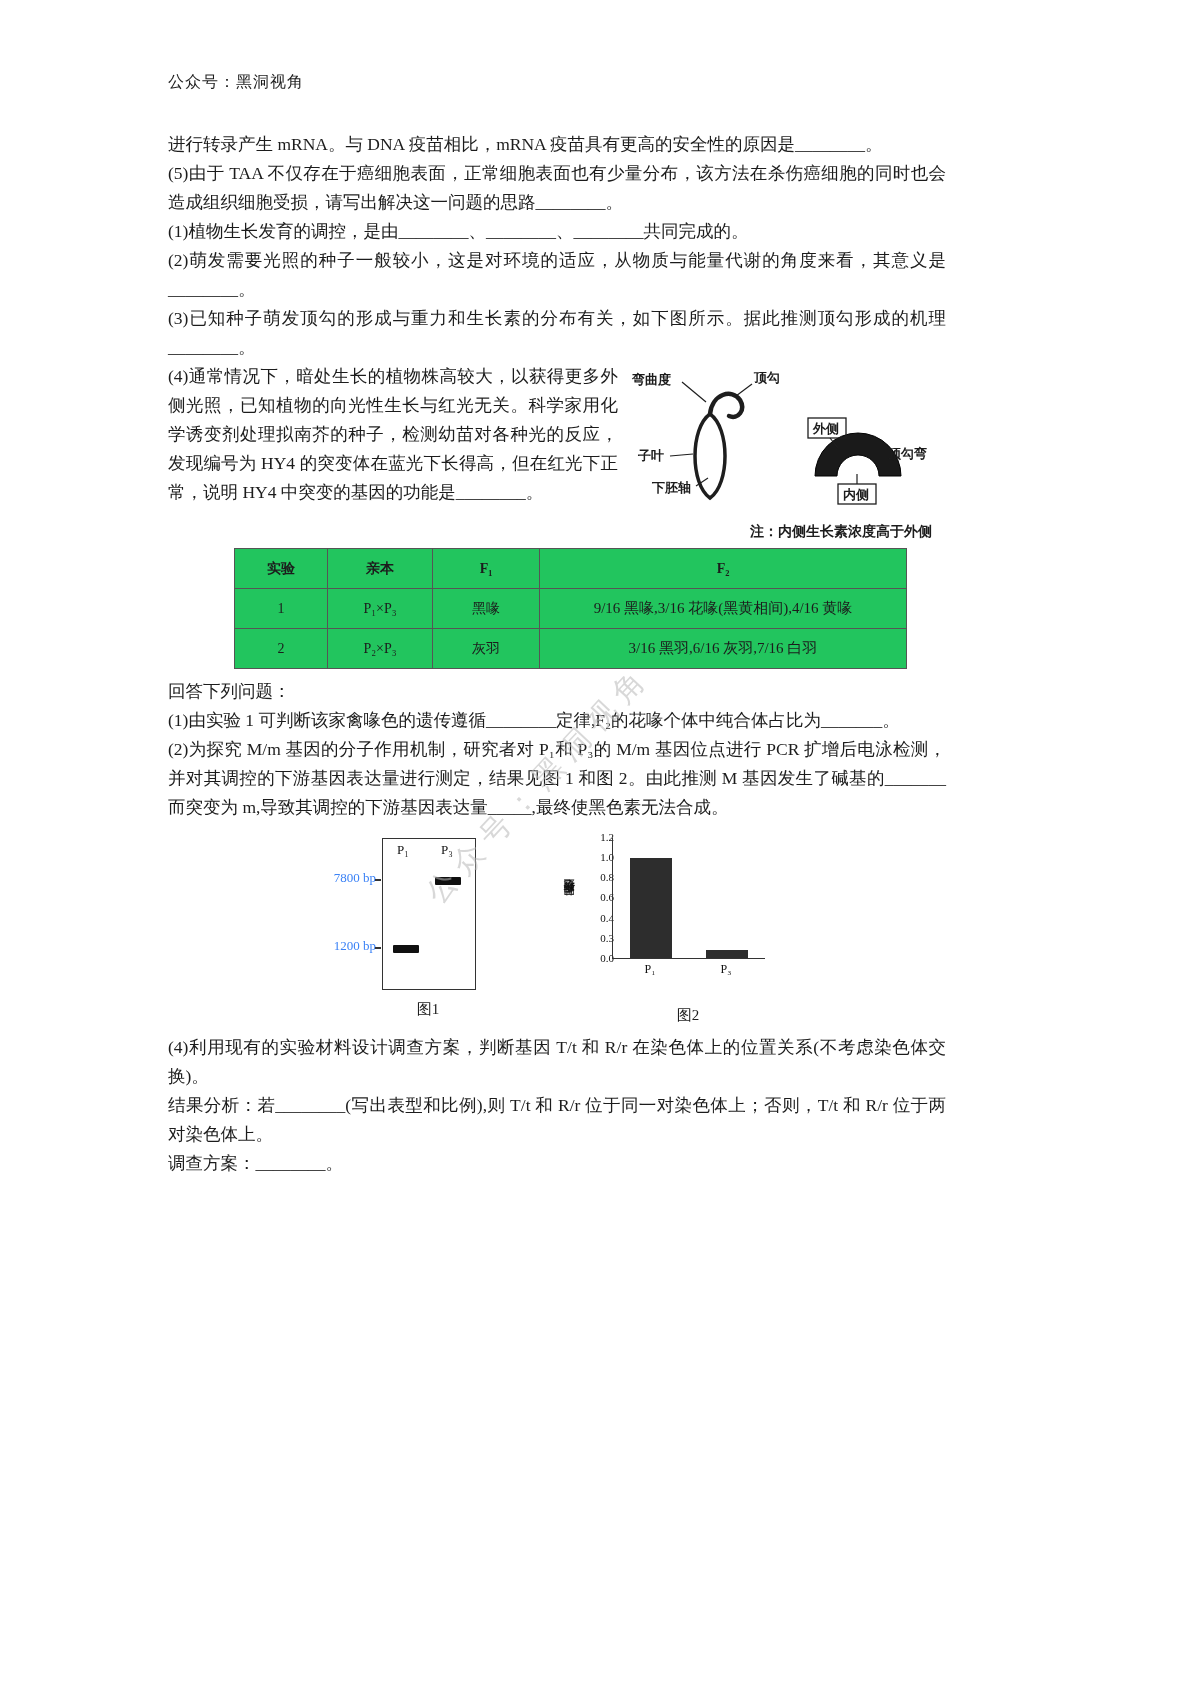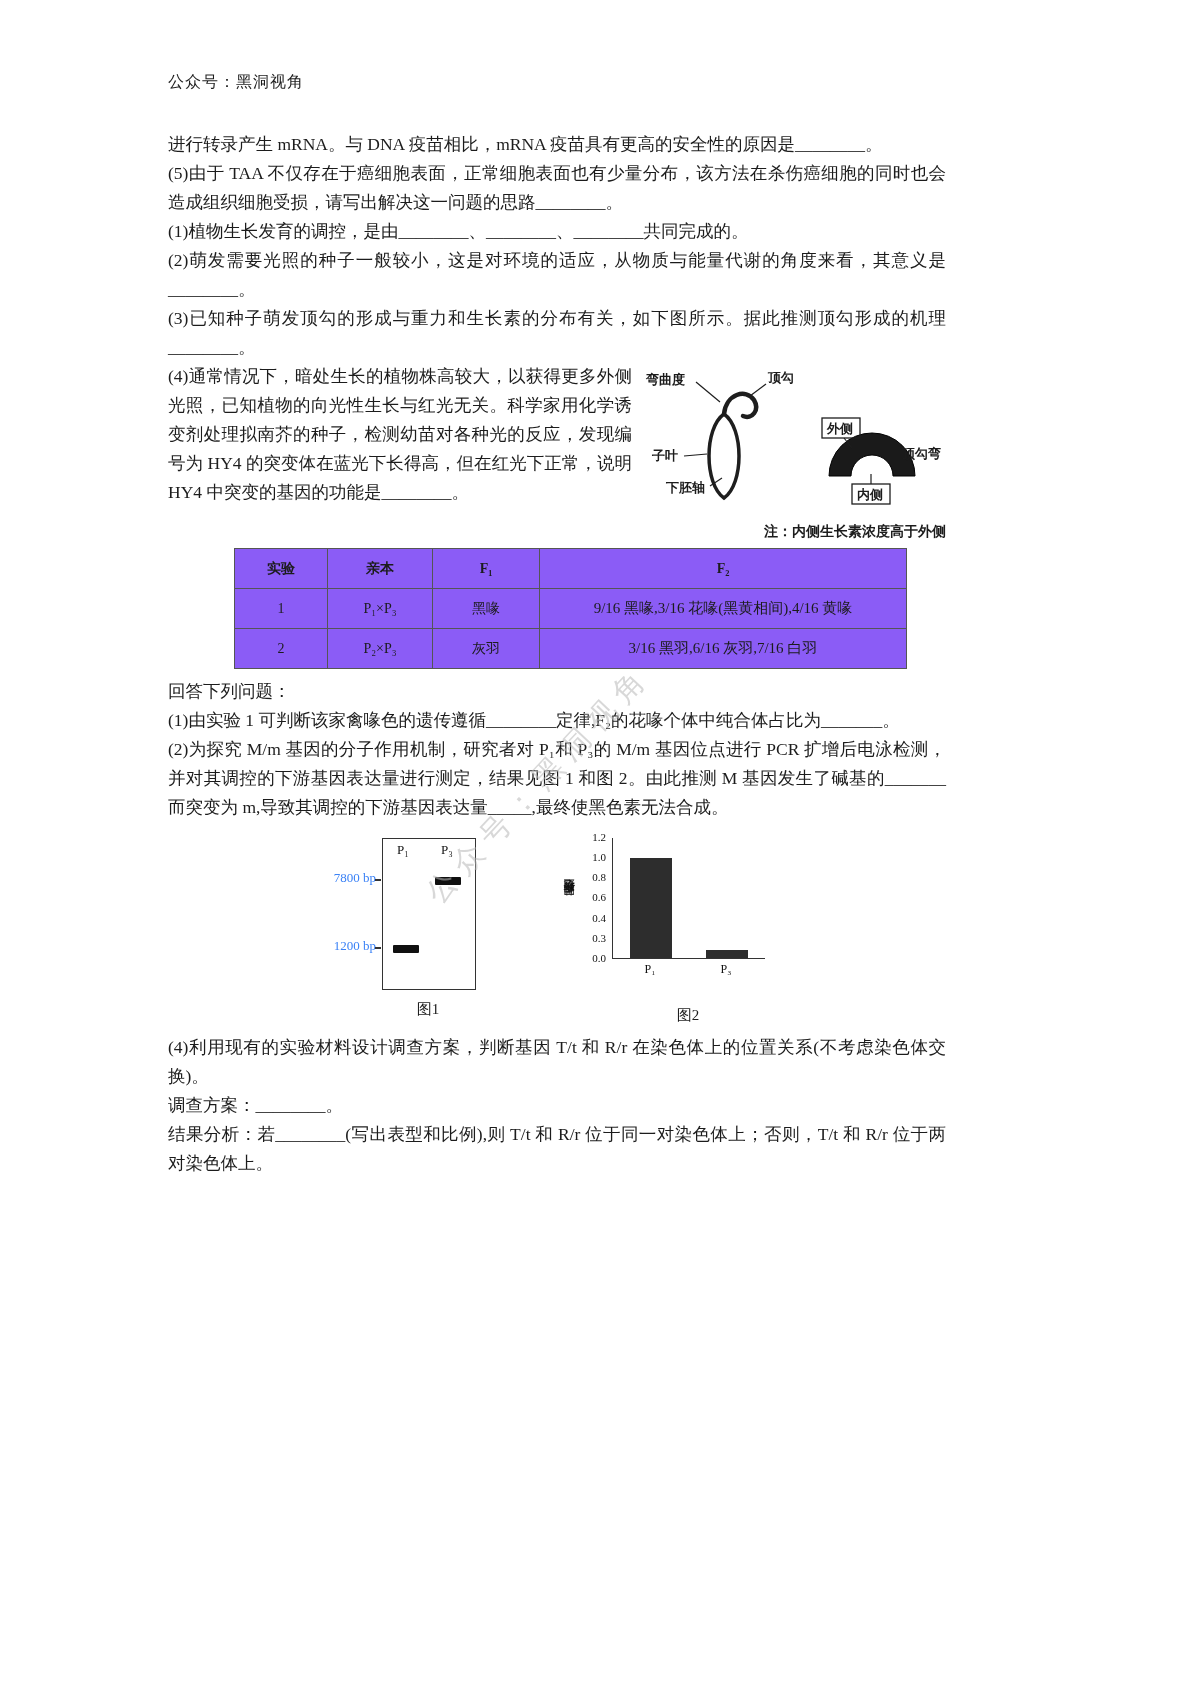--- a/index.html
+++ b/index.html
@@ -29,36 +29,36 @@
     position:absolute;left:168px;top:130px;width:778px;
     font-size:17.5px;line-height:29px;
     text-align:justify;
   }
   .para{margin:0;}
 
   
   .q4-block{overflow:visible;}
   .hook-diagram{
     float:right;width:302px;height:180px;
-    margin:4px 0 2px 12px;
+    margin:4px 14px 2px 12px;
     position:relative;
   }
   .hook-diagram svg{display:block;}
   .diagram-note{
     font-size:14px;font-weight:bold;line-height:20px;
     text-align:right;padding-left:60px;
   }
   .svg-label{font-size:13px;fill:#1c1c1c;font-weight:bold;}
 
   
   .table-wrap{margin:10px 0 8px 66px;}
   table.cross{
     border-collapse:collapse;
     font-size:14px;
-    background:#8b5cf6;
+    background:#22c55e;
   }
   table.cross th,table.cross td{
     border:1px solid #555;
     padding:5px 10px;
     text-align:center;
     height:24px;
   }
   table.cross th{font-weight:bold;}
   .col-exp{width:72px;} .col-parent{width:84px;} .col-f1{width:86px;} .col-f2{width:346px;}
   td.f2cell{font-size:15px;white-space:nowrap;}
@@ -94,21 +94,21 @@
 
   
   .fig2{width:236px;}
   .chart{position:relative;height:152px;}
   .ylab{
     position:absolute;left:0;top:8px;
     writing-mode:vertical-rl;transform:rotate(180deg);
     font-size:11.5px;letter-spacing:1px;color:#111;height:112px;text-align:center;
   }
   .yaxis{
-    position:absolute;left:16px;top:-6px;width:28px;height:132px;
+    position:absolute;left:24px;top:-6px;width:28px;height:132px;
     display:flex;flex-direction:column;justify-content:space-between;
     align-items:flex-end;font-size:11px;color:#111;
   }
   .yaxis span{line-height:11px;}
   .plot{
     position:absolute;left:50px;top:0;width:152px;height:120px;
     border-left:1.5px solid #333;border-bottom:1.5px solid #333;
     display:flex;align-items:flex-end;justify-content:space-around;
   }
   .bar{width:42px;background:#2d2d2d;}
@@ -234,17 +234,17 @@
             <span>P₁</span>
             <span>P₃</span>
           </div>
         </div>
         <div class="fig-caption">图2</div>
       </div>
 
     </div>
 
     <p class="para">(4)利用现有的实验材料设计调查方案，判断基因 T/t 和 R/r 在染色体上的位置关系(不考虑染色体交换)。</p>
+    <p class="para">结果分析：若________(写出表型和比例),则 T/t 和 R/r 位于同一对染色体上；否则，T/t 和 R/r 位于两对染色体上。</p>
     <p class="para">调查方案：________。</p>
-    <p class="para">结果分析：若________(写出表型和比例),则 T/t 和 R/r 位于同一对染色体上；否则，T/t 和 R/r 位于两对染色体上。</p>
 
   </div>
 </div>
 
 </body></html>

